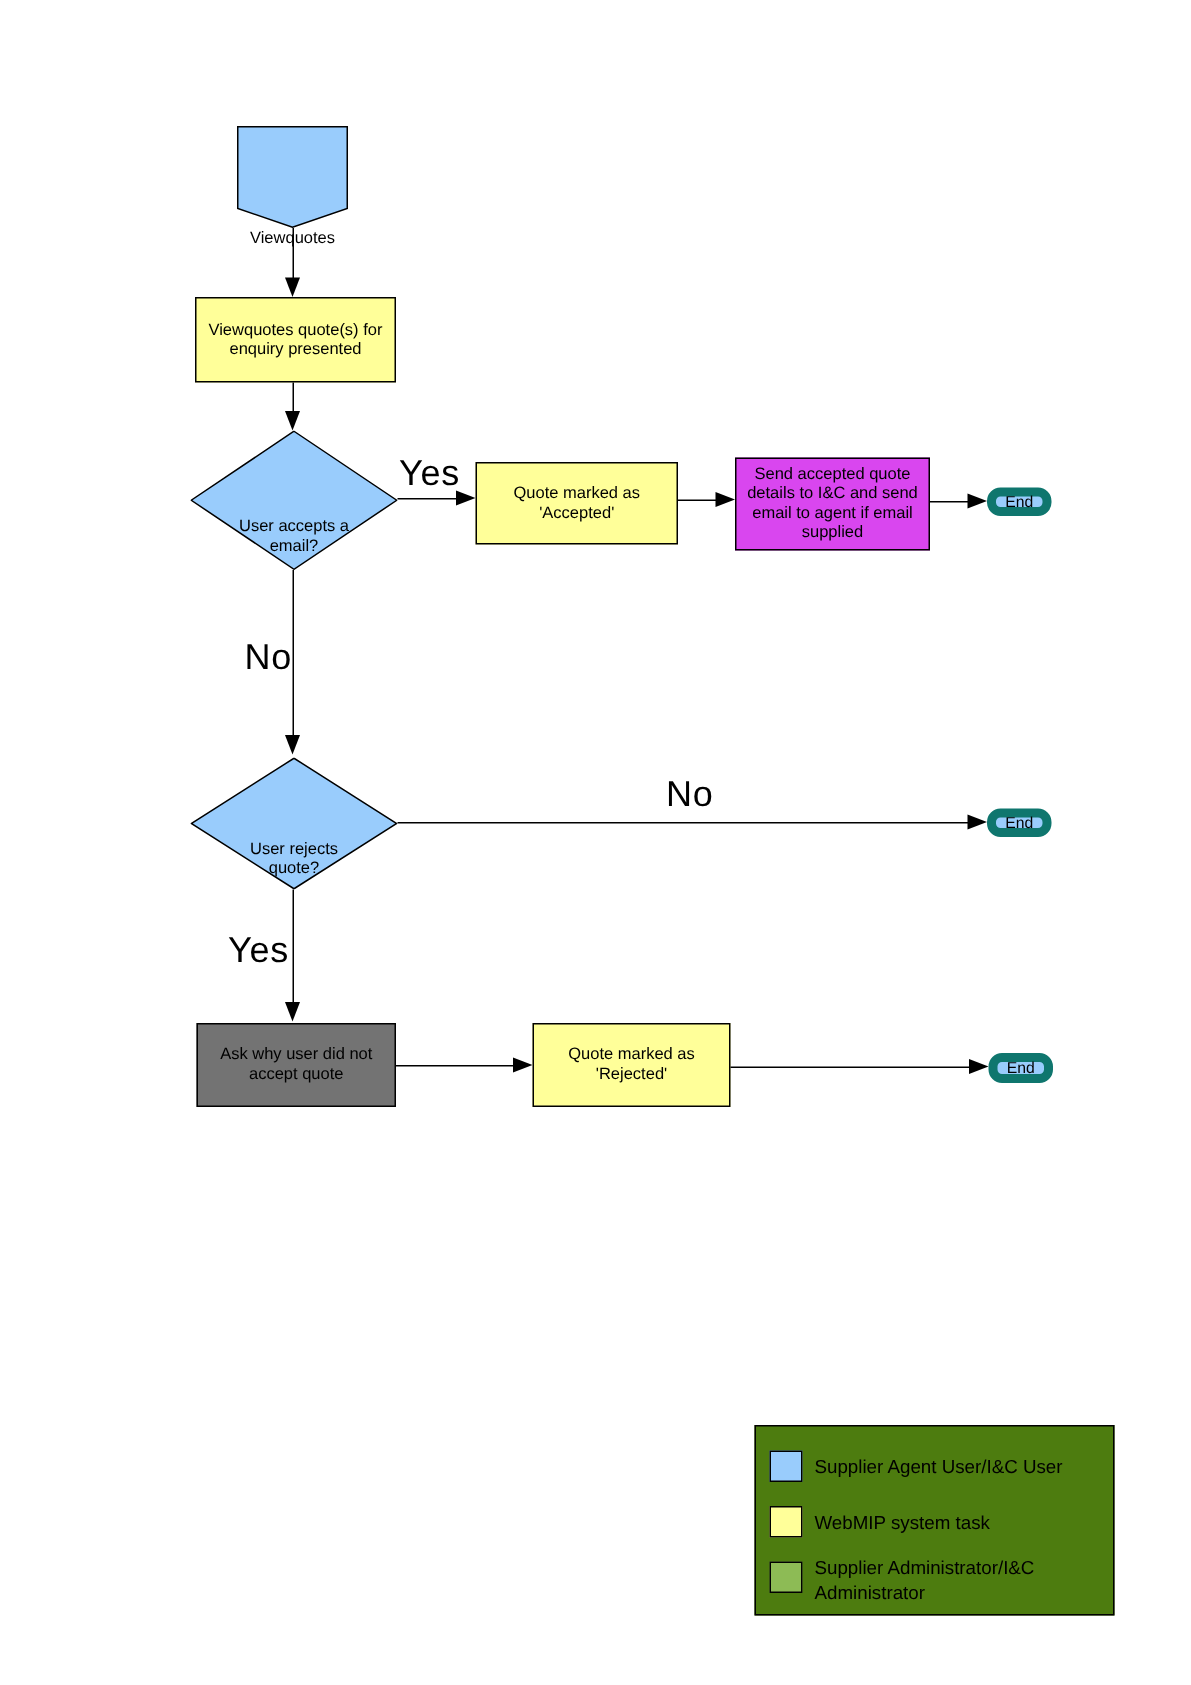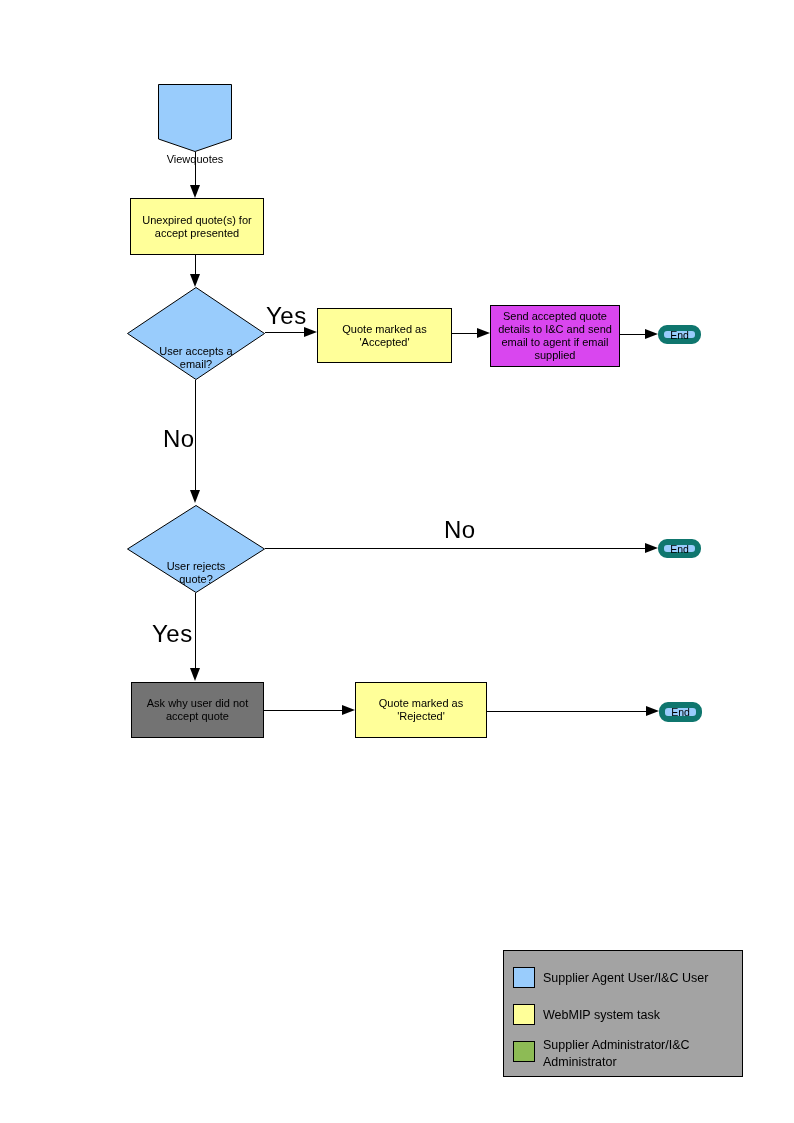--- a/index.html
+++ b/index.html
@@ -54,21 +54,21 @@
   .arr-r {
     position: absolute; width: 0; height: 0;
     border-top: 5px solid transparent;
     border-bottom: 5px solid transparent;
     border-left: 13px solid #000;
   }
   .edge-label { position: absolute; font-size: 24px; letter-spacing: 0.5px; }
   .legend {
     position: absolute;
     border: 1px solid #000;
-    background: #a3a3a3;
+    background: #4d7c0f;
     box-sizing: border-box;
   }
   .legend-swatch {
     position: absolute;
     width: 22px; height: 21px;
     border: 1px solid #000;
     box-sizing: border-box;
   }
   .legend-label { position: absolute; font-size: 12.5px; line-height: 17px; }
 </style>
@@ -81,21 +81,21 @@
     <svg class="shape-svg" width="74" height="68">
       <polygon points="0.5,0.5 73.5,0.5 73.5,55 37,67.5 0.5,55" stroke="#000" stroke-width="1" fill="#99CCFC"></polygon>
     </svg>
     <div class="shape-label" style="left:0; top:0; right:0; height:55px;">Viewquotes</div>
   </div>
 
   <div class="vline" style="left:195px; top:152px; height:34px;"></div>
   <div class="arr-d" style="left:190px; top:185px;"></div>
 
   <div class="node rect" style="left: 130px; top: 198px; width: 134px; height: 57px; padding: 0px 6px; background-color: rgb(255, 255, 153);">
-    <span>Unexpired quote(s) for accept presented</span>
+    <span>Viewquotes quote(s) for enquiry presented</span>
   </div>
 
   <div class="vline" style="left:195px; top:255px; height:20px;"></div>
   <div class="arr-d" style="left:190px; top:274px;"></div>
 
   <div class="node" style="left:127px; top:287px; width:138px; height:93px;">
     <svg class="shape-svg" width="138" height="93">
       <polygon points="69,0.5 137.5,46.5 69,92.5 0.5,46.5" stroke="#000" stroke-width="1" fill="#99CCFC"></polygon>
     </svg>
     <div class="shape-label" style="left:28px; right:28px; top:0; bottom:0;">User accepts a email?</div>

